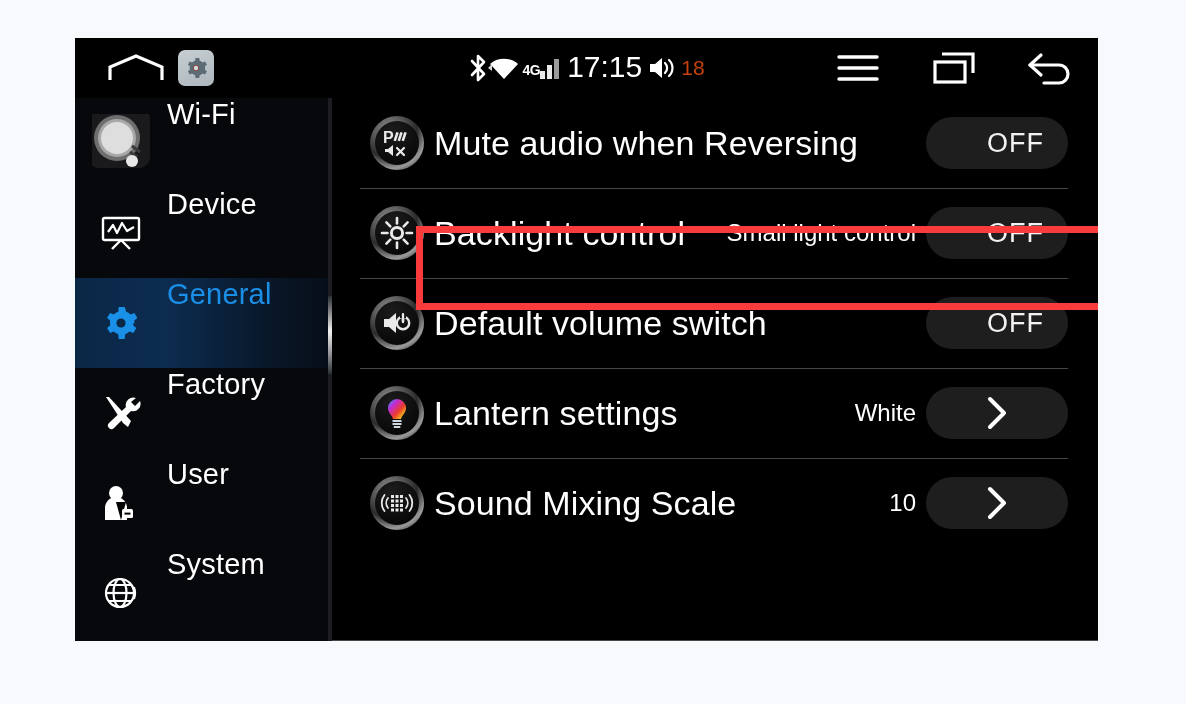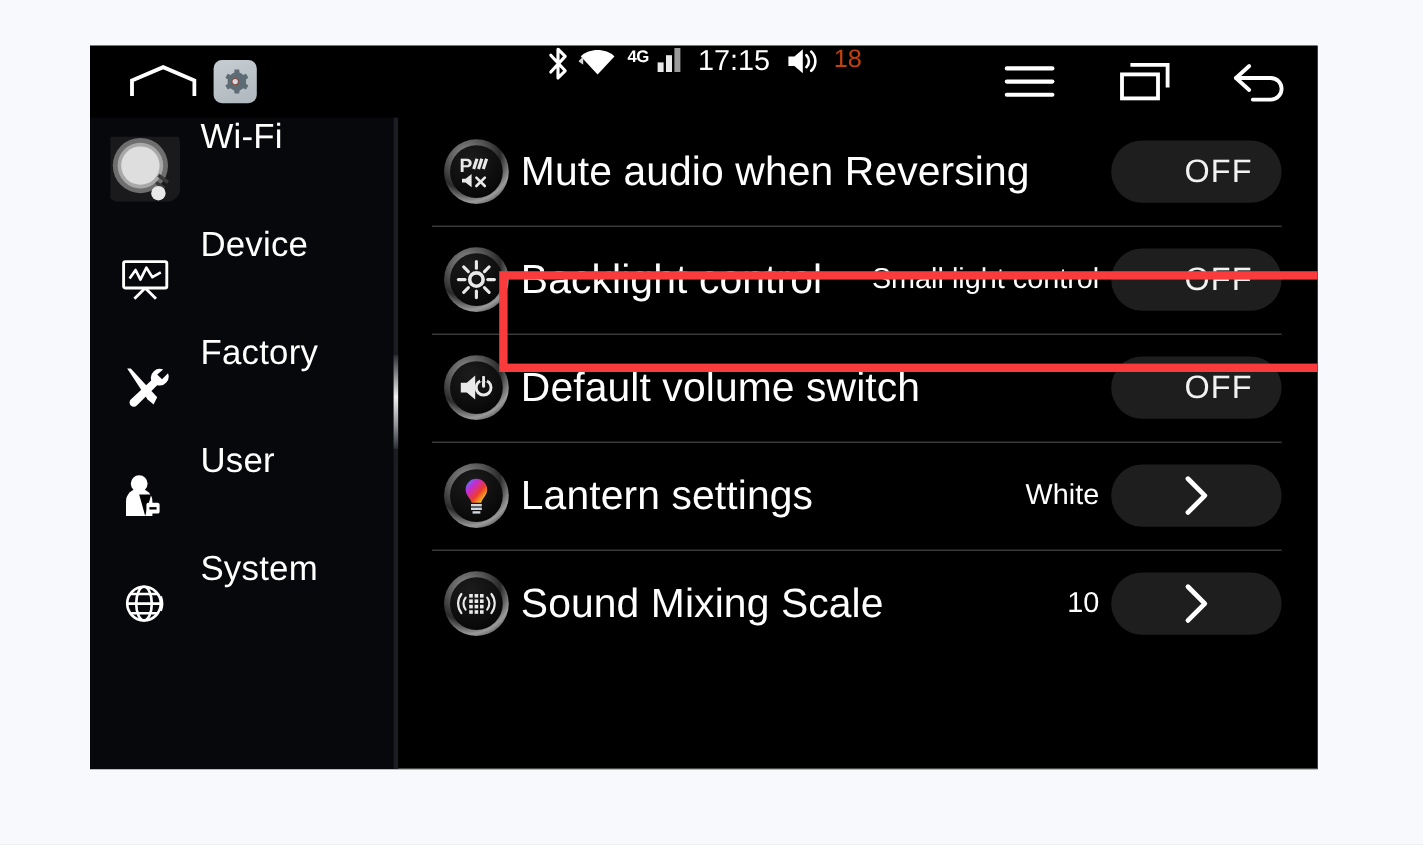--- a/index.html
+++ b/index.html
@@ -31,39 +31,38 @@
   }
   .sb-gear {
     position: absolute; left: 103px; top: 12px;
     width: 36px; height: 36px;
     border-radius: 7px;
     background: linear-gradient(160deg,#c6ced3 0%, #aeb7bd 100%);
     display: flex; align-items: center; justify-content: center;
   }
   .sb-center {
     position: absolute; left: 0; top: 0; width: 100%; height: 60px;
-    display: flex; align-items: flex-start; justify-content: center;
-    gap: 7px;
+    display: flex; align-items: center; justify-content: center;
     pointer-events: none;
   }
   .sb-center > * { pointer-events: auto; }
   .sb-bt { width: 20px; height: 30px; }
   .sb-wifi { width: 32px; height: 26px; position: relative; }
   .sb-4g {
     color: #fff; font-size: 14px; font-weight: bold; letter-spacing: -0.5px;
     margin-left: 2px; margin-right: 0px; line-height: 1;
     position: relative; top: 2px;
   }
   .sb-bars { display: flex; align-items: flex-end; gap: 2px; height: 22px; }
   .sb-bars i { display: block; width: 5px; background: #fff; }
   .sb-bars i:nth-child(1) { height: 8px;  background:#e8e8e8; }
   .sb-bars i:nth-child(2) { height: 14px; background:#e8e8e8; }
   .sb-bars i:nth-child(3) { height: 20px; background:#9a9a9a; }
   .sb-time {
-    color: #fff; font-size: 24px; font-weight: 400;
+    color: #fff; font-size: 30px; font-weight: 400;
     letter-spacing: 0px; margin: 0 6px 0 8px;
     position: relative; top: -1px;
   }
   .sb-spk { width: 28px; height: 26px; }
   .sb-vol { color: #c2410c; font-size: 21px; margin-left: 5px; }
 
   .sb-right {
     position: absolute; right: 0; top: 0; height: 60px;
     display: flex; align-items: center;
   }
@@ -290,20 +289,29 @@
         <span class="s-ico">
           <svg viewBox="0 0 40 36" width="40" height="36">
             <rect x="2" y="3" width="36" height="22" rx="1.5" fill="none" stroke="#fff" stroke-width="2.4"></rect>
             <path d="M7 17 L12 10 L16 18 L21 8 L26 16 L33 12" fill="none" stroke="#fff" stroke-width="2.2" stroke-linejoin="round"></path>
             <path d="M20 25 L11 34 M20 25 L29 34" stroke="#fff" stroke-width="2.4"></path>
           </svg>
         </span>
         <span class="s-lbl">Device</span>
       </div>
 
+      <div class="side-item active">
+        <span class="s-ico">
+          <svg viewBox="0 0 34 34" width="34" height="34">
+            <path fill="#1a8fe8" d="M17 10.8a6.2 6.2 0 100 12.4 6.2 6.2 0 000-12.4zM30.5 17c0-.9-.1-1.8-.25-2.6l3.1-2.3-3-5.2-3.7 1.5a12 12 0 00-4.5-2.6L20.7 1h-6l-.45 4.8a12 12 0 00-4.5 2.6L6.05 6.9l-3 5.2 3.1 2.3A13.8 13.8 0 006 17c0 .9.05 1.8.15 2.6l-3.1 2.3 3 5.2 3.7-1.5a12 12 0 004.5 2.6L14.7 33h6l.45-4.8a12 12 0 004.5-2.6l3.7 1.5 3-5.2-3.1-2.3c.15-.8.25-1.7.25-2.6z"></path>
+            <circle cx="17" cy="17" r="4.6" fill="#0b2746"></circle>
+          </svg>
+        </span>
+        <span class="s-lbl">General</span>
+      </div>
 
       <div class="side-item">
         <span class="s-ico">
           <svg viewBox="0 0 40 40" width="40" height="40">
             <path d="M5 4 L8 4 L30 28 L27 34 L22 30 Z" fill="#fff"></path>
             <path d="M35 5 a7.5 7.5 0 00-10 9 L8 30 a3.5 3.5 0 005 5 L30 18 a7.5 7.5 0 009-10 l-5 5 -4 -4 z" fill="#fff"></path>
           </svg>
         </span>
         <span class="s-lbl">Factory</span>
       </div>

